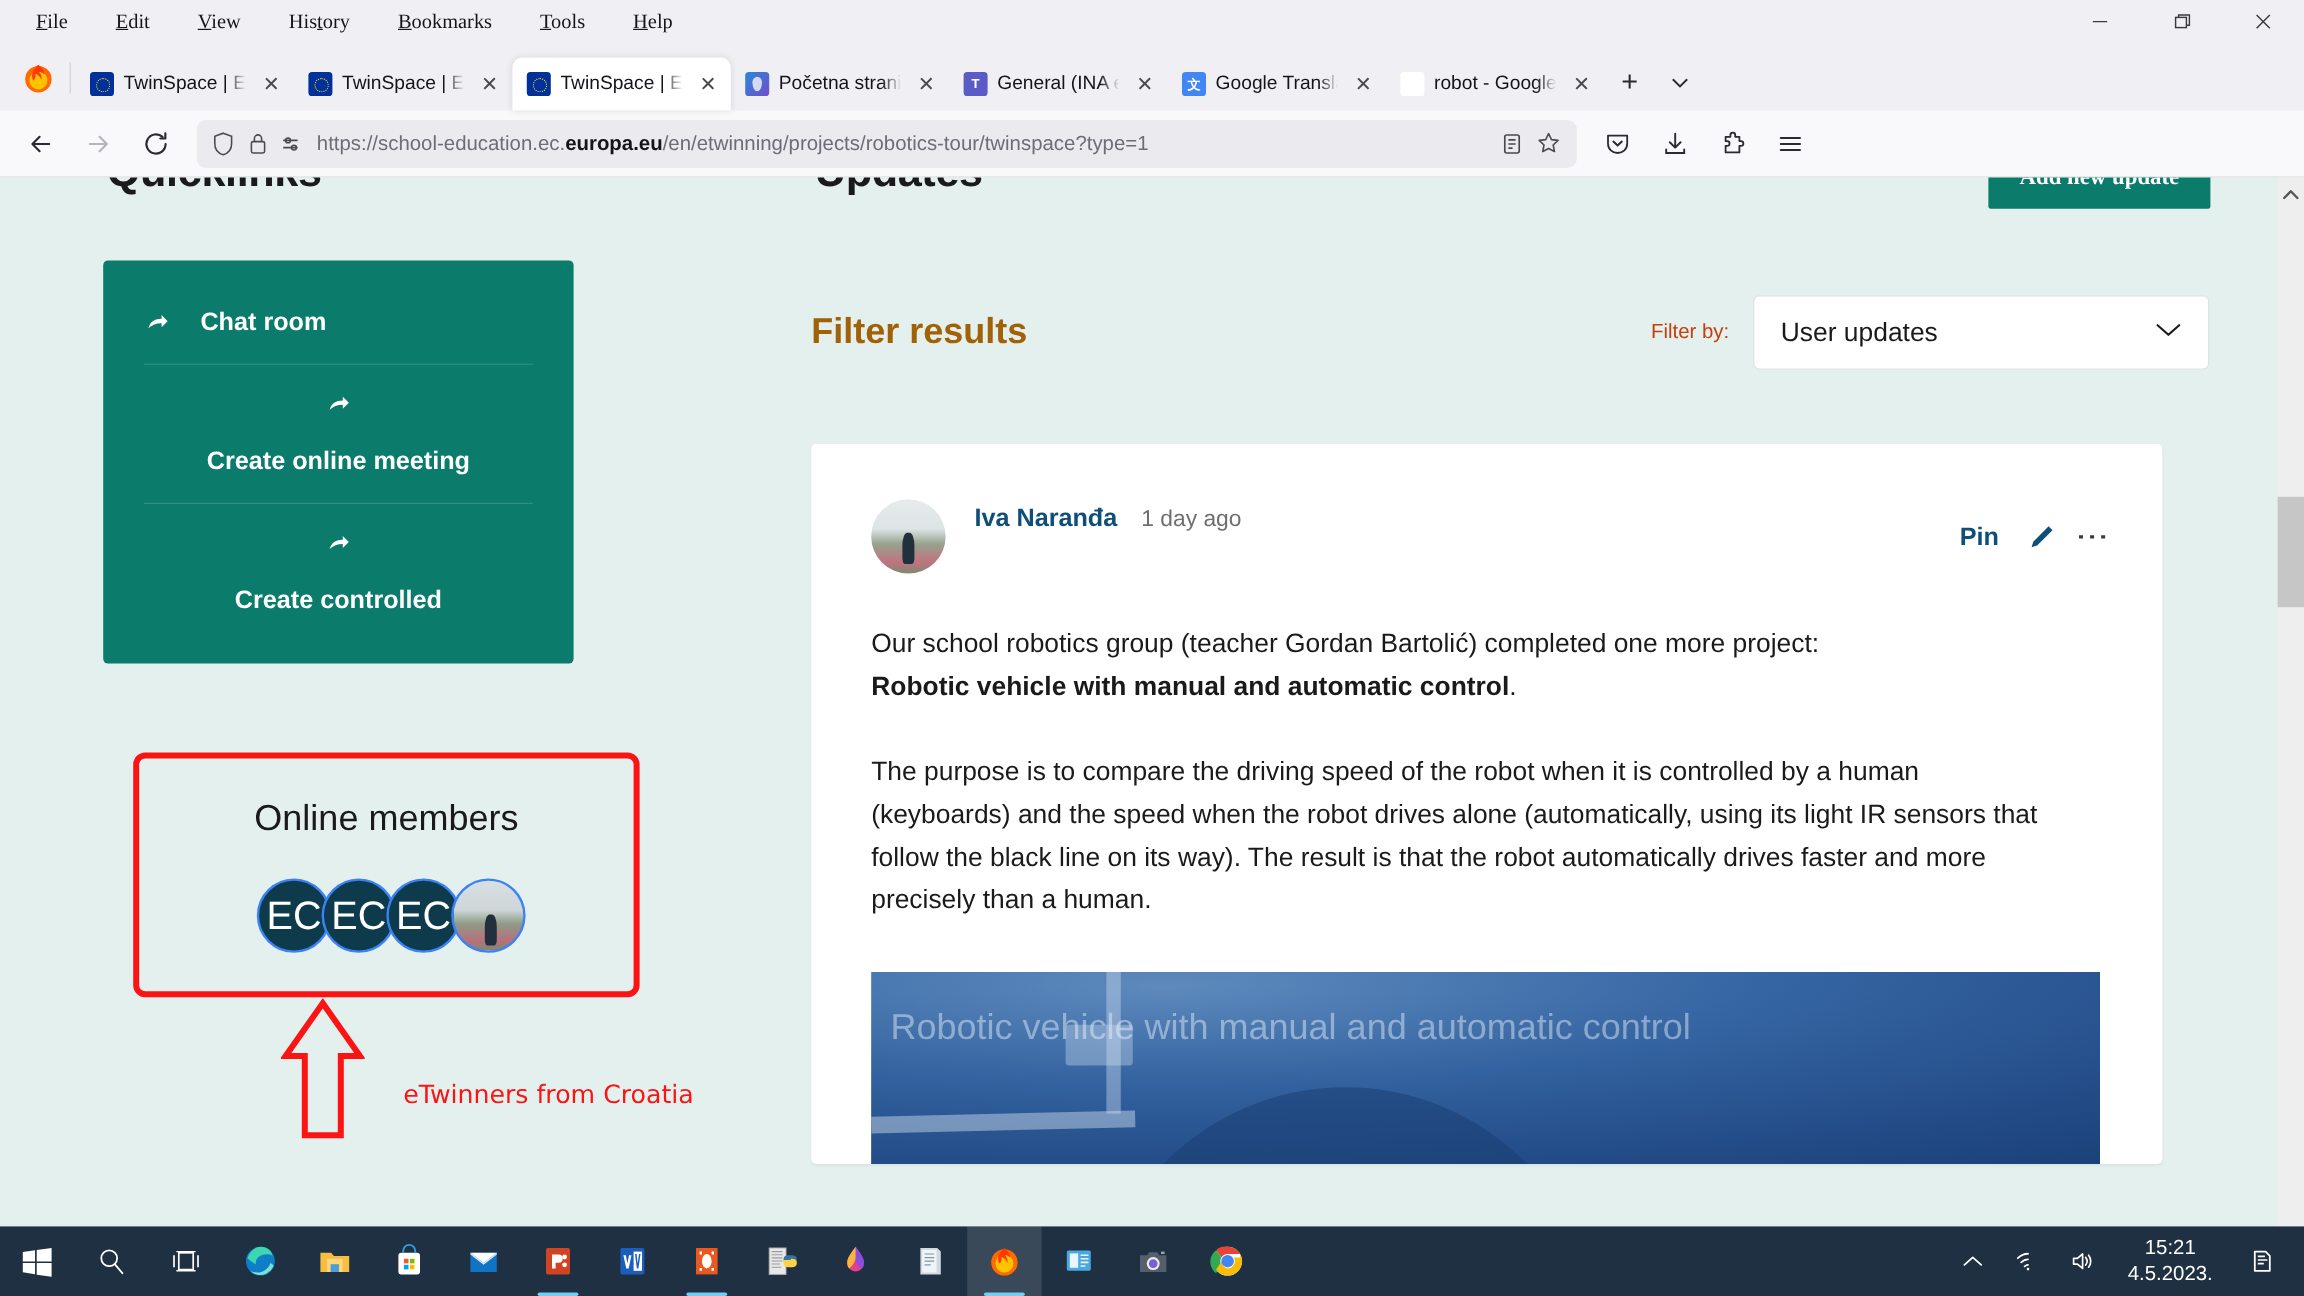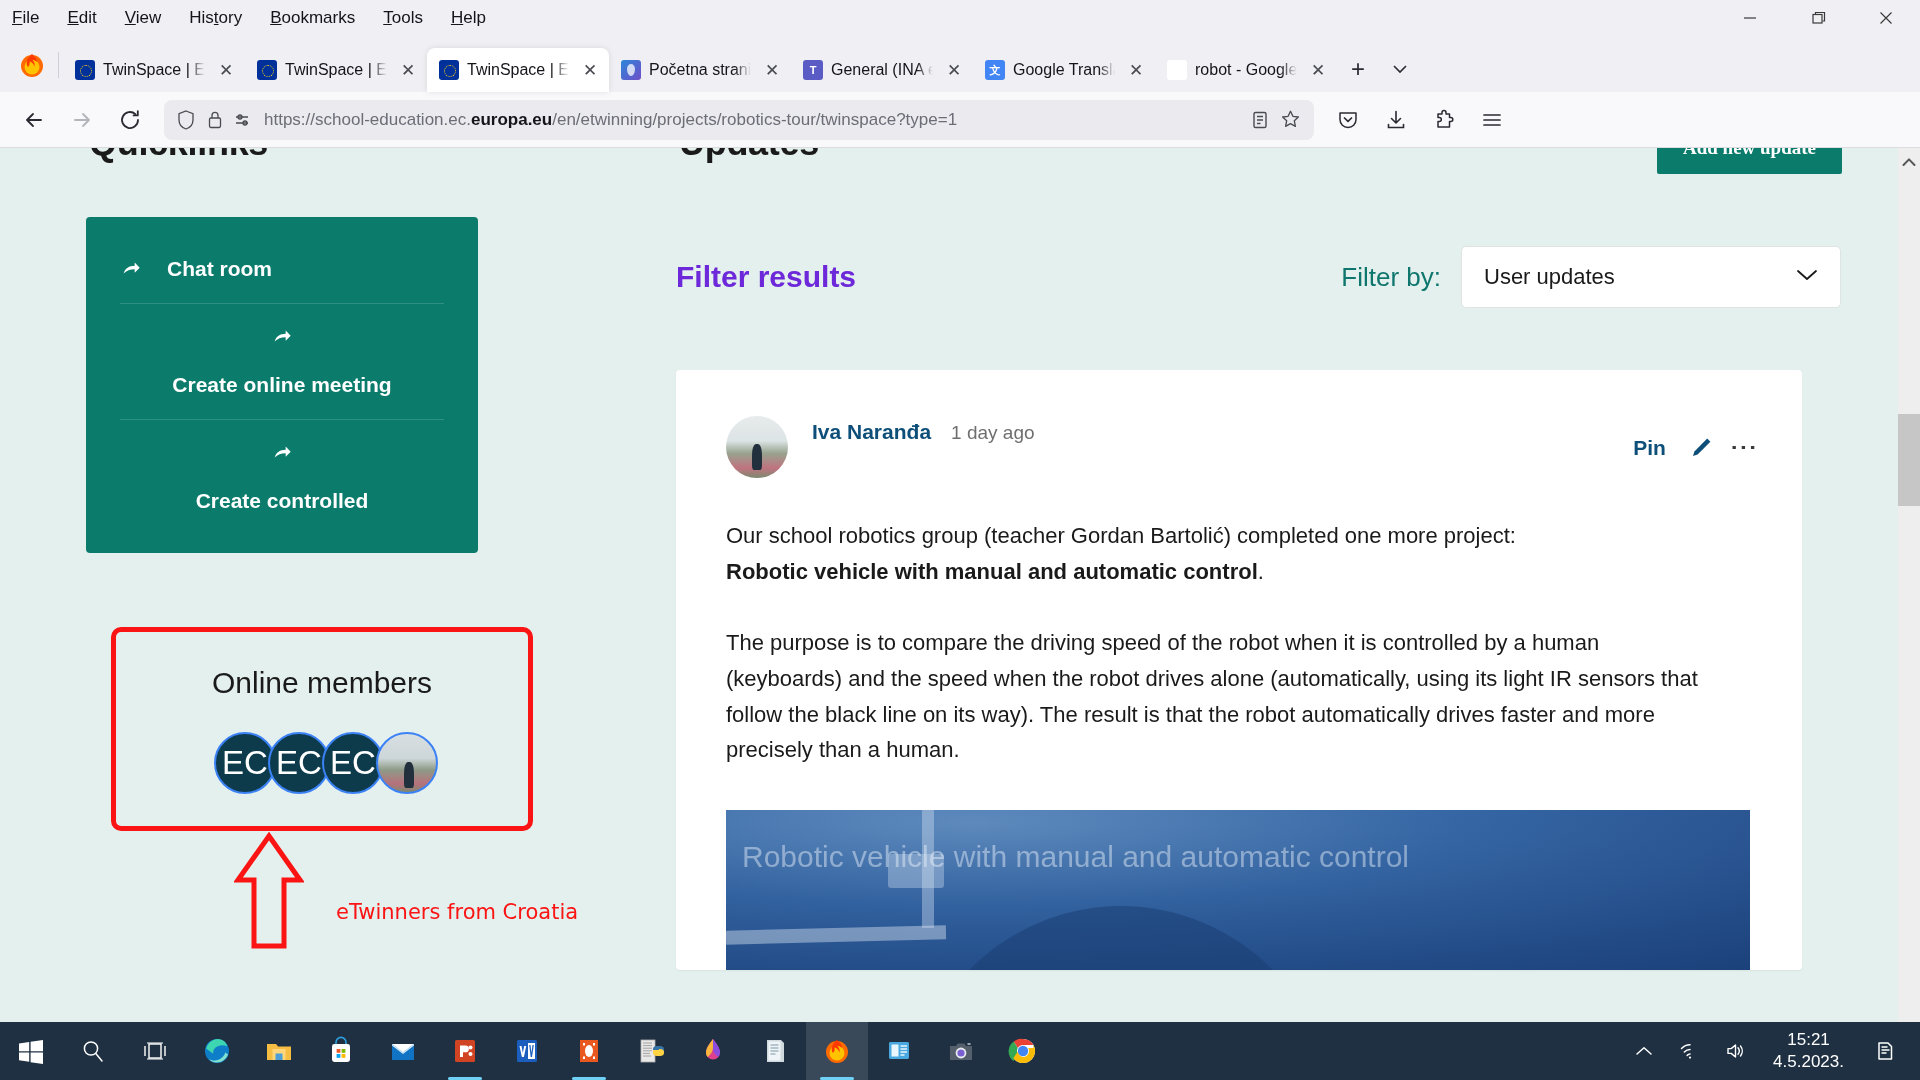--- a/index.html
+++ b/index.html
@@ -12,22 +12,22 @@
 
   
   #browser {
     position: absolute; left: 0; top: 0; width: 1920px; height: 1022px;
     background: #f0f0f4;
   }
 
   
   .menubar {
     height: 36px; display: flex; align-items: center;
-    gap: 4px; background: #f0f0f4;
-    position: relative; z-index: 5;
+    padding-left: 18px; gap: 16px; background: #f0f0f4;
+    position: relative; z-index: 5; font-family: Liberation Serif, serif;
   }
   .menubar .mi {
     font-size: 17px; color: #15141a; padding: 3px 12px;
     cursor: default; white-space: nowrap;
   }
   .menubar .mi u { text-decoration: underline; }
   .wincontrols {
     position: absolute; right: 0; top: 0; height: 36px;
     display: flex; align-items: center;
   }
@@ -186,23 +186,23 @@
   .updates-head { display: flex; align-items: flex-start; justify-content: space-between; }
   .btn-add {
     background: #0b7b6b; color: #fff; font-size: 19px; font-weight: 700;
     padding: 15px 26px; border: none; border-radius: 2px; cursor: pointer;
     white-space: nowrap; margin-right: 8px; font-family: Liberation Serif, serif;
   }
   .filterrow {
     margin-top: 72px; display: flex; align-items: center;
     justify-content: space-between; padding-right: 9px;
   }
-  .filter-title { font-size: 30px; font-weight: 700; color: #6d28d9; }
+  .filter-title { font-size: 30px; font-weight: 700; color: #a16207; }
   .filter-right { display: flex; align-items: center; gap: 20px; }
-  .filter-by { font-size: 26px; color: #0f766e; }
+  .filter-by { font-size: 17px; color: #c2410c; }
   .select {
     width: 380px; height: 62px; background: #fff; border: 1px solid #dfe3e1;
     border-radius: 5px; display: flex; align-items: center;
     justify-content: space-between; padding: 0 22px 0 22px;
     font-size: 22px; color: #1a1a1a; cursor: pointer;
   }
   .chev { color: #1a1a1a; font-size: 17px; }
 
   
   .card {

